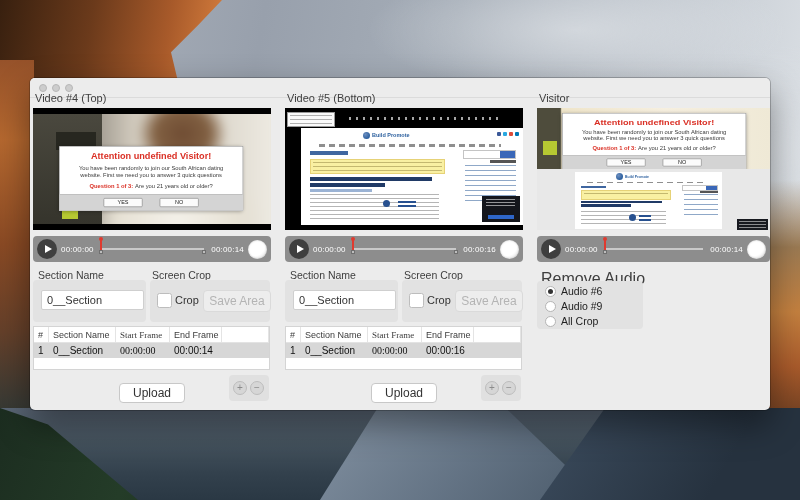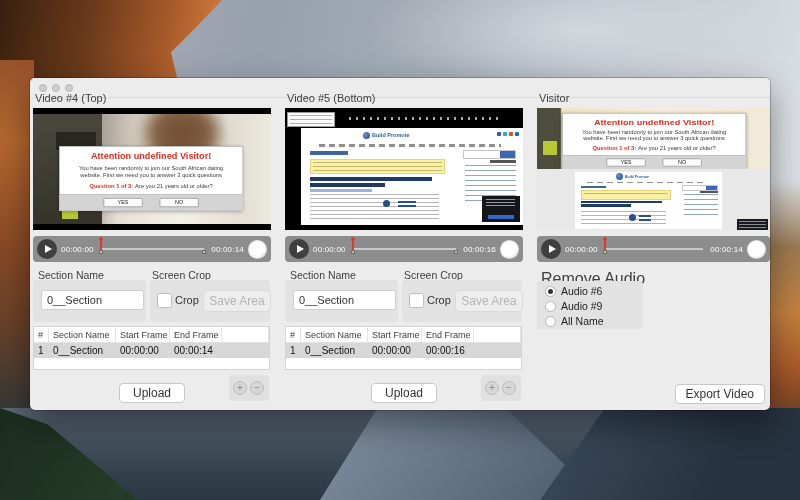--- a/index.html
+++ b/index.html
@@ -88,21 +88,21 @@
   .save-btn{position:absolute;left:170px;top:212px;width:66px;height:20px;
     background:#ededed;border-color:#dadada;color:#b4b4b4;}
 
   .stable{position:absolute;left:0;right:1px;top:248px;height:42px;background:#fff;
     border:1px solid #d4d4d4;overflow:hidden;}
   .srow{display:flex;align-items:center;height:15px;}
   .shead{border-bottom:1px solid #e3e3e3;font-size:9px;color:#3c3c3c;}
   .shead .scell{border-right:1px solid #e4e4e4;height:100%;display:flex;align-items:center;}
   .sbody{background:#d7d7d7;font-size:10px;color:#111;}
   .scell{padding-left:4px;box-sizing:border-box;flex:0 0 auto;}
-  .c-num{width:15px;} .c-name{width:67px;} .c-start{width:54px;} .c-end{width:52px;} .c-fill{flex:1;}
+  .c-num{width:15px;} .c-name{width:67px;} .c-start{width:54px;font-family:Liberation Serif, serif;} .c-end{width:52px;} .c-fill{flex:1;}
 
   .upload-btn{position:absolute;top:305px;left:50%;transform:translateX(-50%);
     height:18px;padding:0 13px;}
   .pm-box{position:absolute;left:196px;top:297px;width:40px;height:26px;background:#e0e0e0;border-radius:4px;}
   .pm-circle{position:absolute;top:6px;width:14px;height:14px;border-radius:50%;background:#d6d6d6;
     border:1px solid #bdbdbd;box-sizing:border-box;color:#8b8b8b;font-size:10px;line-height:12px;text-align:center;}
   .pm-plus{left:4px;} .pm-minus{left:21px;}
 
   
   .g3{left:0;width:106px;top:203px;height:48px;}
@@ -428,18 +428,17 @@
     <div class="radio-row" style="top:207px">
       <span class="radio sel"></span>
       <span class="radio-label">Audio #6</span>
     </div>
     <div class="radio-row" style="top:222px">
       <span class="radio"></span>
       <span class="radio-label">Audio #9</span>
     </div>
     <div class="radio-row" style="top:237px">
       <span class="radio"></span>
-      <span class="radio-label">All Name</span>
-    </div>
-
-    <div class="btn export-btn">Export Video</div>
+      <span class="radio-label">All Crop</span>
+    </div>
+
   </section>
 </div>
 
 </body></html>

